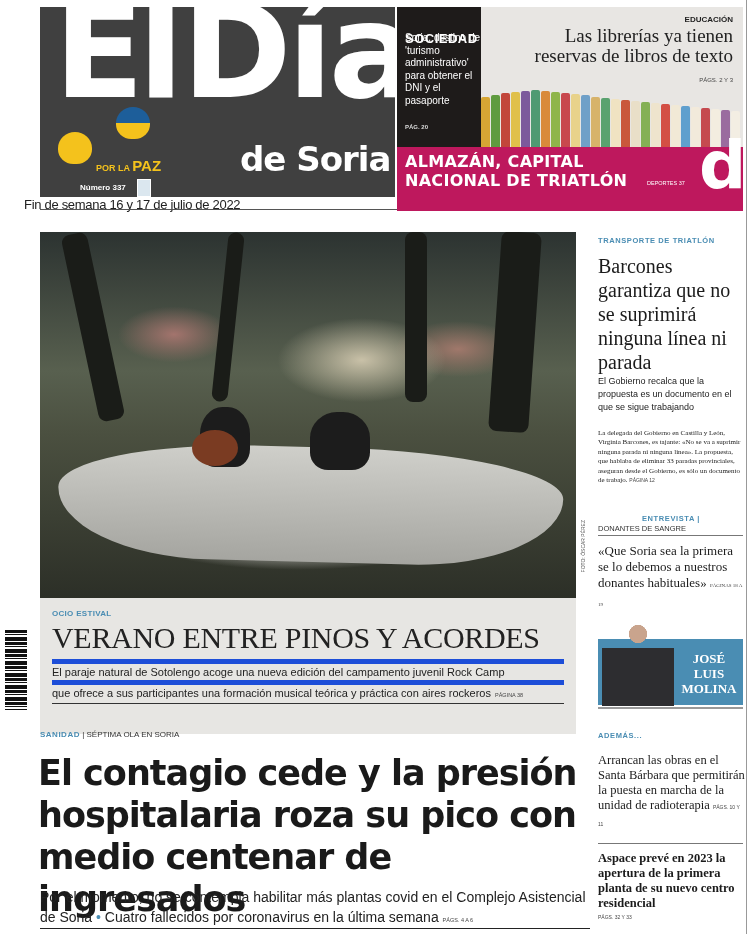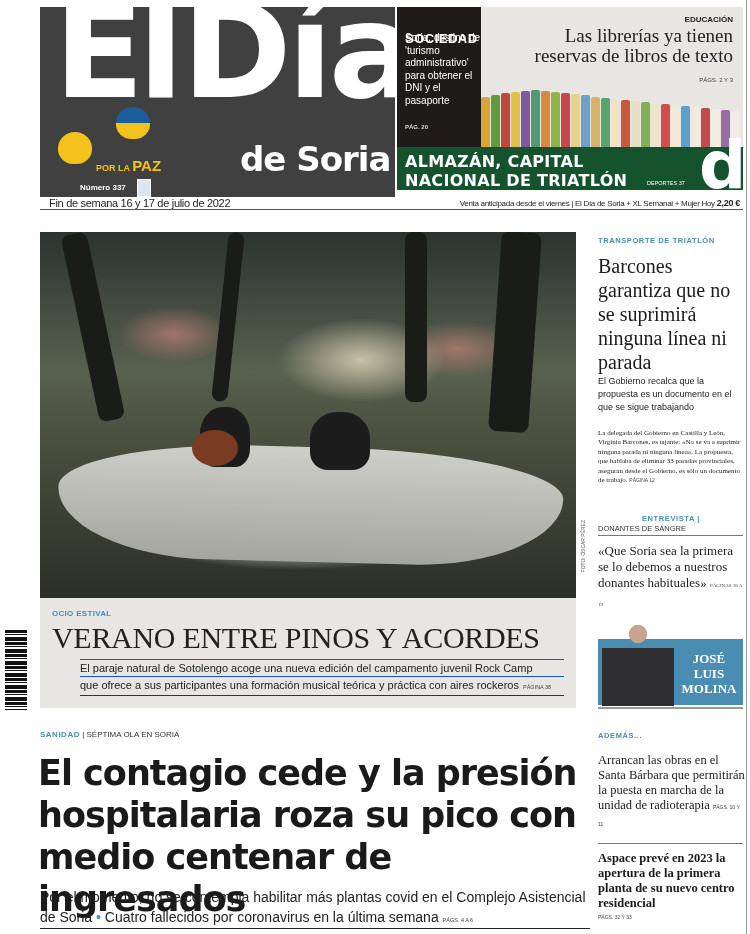--- a/index.html
+++ b/index.html
@@ -12,65 +12,65 @@
   #logo-dia { left:142px; top:-22px; font-family:"DejaVu Sans", sans-serif; font-weight:bold; font-size:132px; color:#fff; letter-spacing:-4px; line-height:1; }
   #logo-sub { left:200px; top:135px; font-family:"DejaVu Sans", sans-serif; font-weight:bold; font-size:34px; color:#fff; letter-spacing:-1px; line-height:1; }
   .hand { width:34px; height:32px; border-radius:50% 50% 45% 45%; }
   #hand-left { left:18px; top:125px; background:#f4c21c; }
   #hand-right { left:76px; top:100px; background:linear-gradient(#1d5e9a 50%, #f4c21c 50%); }
   #paz-text { left:56px; top:150px; font-size:9px; color:#f4c21c; font-weight:bold; }
   #paz-text b { font-size:15px; }
   #issue-num { left:40px; top:176px; font-size:8px; color:#fff; font-weight:bold; }
   #crest { left:97px; top:172px; width:12px; height:16px; border:1px solid #fff; background:#dbe7ef; }
 
-  #date-line { left:49px; top:197px; font-size:11px; color:#222; letter-spacing:-0.3px; }
+  #date-line { left:24px; top:197px; font-size:13px; color:#222; letter-spacing:-0.3px; }
   #price-line { left:400px; top:198px; width:340px; text-align:right; font-size:8px; color:#222; letter-spacing:-0.3px; }
   #price-line b { font-size:9px; }
   #rule-top { left:40px; top:209px; width:703px; height:1px; background:#555; }
 
   
   #sociedad-box { left:397px; top:7px; width:84px; height:140px; background:#1e1b1a; }
   #sociedad-kicker { left:8px; top:24px; font-size:13px; font-weight:bold; color:#fff; letter-spacing:0.5px; }
   #sociedad-headline { left:8px; top:25px; width:76px; font-size:10px; line-height:12.5px; color:#fff; }
   #sociedad-page { left:8px; top:117px; font-size:6px; color:#ddd; font-weight:bold; }
 
   
   #edu-box { left:481px; top:7px; width:262px; height:156px; background:#e8e6e3; overflow:hidden; }
   #edu-kicker { right:10px; top:8px; font-size:8px; font-weight:bold; color:#222; }
   #edu-headline { right:10px; top:19px; text-align:right; font-family:"Liberation Serif", serif; font-size:19px; line-height:20px; color:#222; }
   #edu-page { right:10px; top:70px; font-size:6px; color:#444; }
   #books { left:0; top:62px; width:262px; height:78px; }
   .book { position:absolute; bottom:0; width:9px; border-radius:2px 2px 0 0; }
 
   
-  #almazan-box { left:397px; top:147px; width:346px; height:43px; background:#14532d; }
+  #almazan-box { left:397px; top:147px; width:346px; height:64px; background:#be185d; }
   #almazan-headline { left:8px; top:5px; font-family:"DejaVu Sans", sans-serif; font-weight:bold; font-size:16px; line-height:19px; color:#fff; letter-spacing:0.3px; }
   #almazan-page { left:250px; top:33px; font-size:5.5px; color:#fff; }
   #deportes-logo { left:302px; top:-14px; font-family:"DejaVu Sans", sans-serif; font-weight:bold; font-size:66px; color:#fff; line-height:1; }
 
   
   #photo { left:40px; top:232px; width:536px; height:366px; background:
       radial-gradient(ellipse 240px 60px at 48% 80%, #b9b9b4 0%, #9e9e98 45%, transparent 75%),
       radial-gradient(ellipse 120px 60px at 60% 35%, #c9c1a8 0%, transparent 70%),
       radial-gradient(ellipse 80px 40px at 25% 28%, #a3746d 0%, transparent 70%),
       radial-gradient(ellipse 90px 40px at 78% 32%, #a0786b 0%, transparent 70%),
       linear-gradient(180deg, #2c3331 0%, #58604f 38%, #4b5040 55%, #2c2f27 100%);
       overflow:hidden; }
   .trunk { position:absolute; background:#1a1c18; border-radius:8px; }
   #boat { left:18px; top:215px; width:505px; height:115px; background:linear-gradient(180deg,#cfcfca,#a5a5a0); border-radius:40% 45% 30% 30% / 40% 40% 60% 60%; transform:rotate(1.5deg); }
   .kid { position:absolute; background:#1c1c1c; border-radius:45% 45% 30% 30%; }
   #guitar { left:152px; top:198px; width:46px; height:36px; background:#7a3b22; border-radius:50%; }
   #photo-credit { left:580px; top:520px; writing-mode:vertical-rl; transform:rotate(180deg); font-size:5px; color:#555; }
 
   
-  #ocio-box { left:40px; top:598px; width:536px; height:110px; background:#e7e6e3; }
+  #ocio-box { left:40px; top:598px; width:536px; height:136px; background:#e7e6e3; }
   #ocio-kicker { left:12px; top:11px; font-size:8px; font-weight:bold; color:#4a8db3; letter-spacing:0.3px; }
   #ocio-headline { left:12px; top:24px; font-family:"Liberation Serif", serif; font-size:30px; line-height:32px; color:#222; letter-spacing:-0.3px; white-space:nowrap; }
   #ocio-text { left:12px; top:61px; width:512px; font-size:11px; line-height:16px; color:#222; }
-  .rule-line { border-top:1px solid #1d4ed8;margin-left:28px; }
+  .rule-line { border-top:5px solid #1d4ed8; }
   #ocio-page { font-size:5.5px; color:#444; margin-left:4px; }
 
   #barcode { left:5px; top:630px; width:22px; height:80px; background:repeating-linear-gradient(180deg,#111 0 3px,#fff 3px 4px,#111 4px 5px,#fff 5px 7px,#111 7px 11px,#fff 11px 12px); }
 
   
   #sanidad-kicker { left:40px; top:730px; font-size:8px; color:#333; }
   #sanidad-kicker b { color:#4a8db3; letter-spacing:0.5px; }
   #sanidad-headline { left:38px; top:752px; width:560px; font-family:"DejaVu Sans", sans-serif; font-weight:bold; font-size:35px; line-height:42px; color:#1a1a1a; letter-spacing:-1px; }
   #sanidad-summary { left:40px; top:887px; width:550px; font-size:14px; line-height:20px; color:#222; }
   #sanidad-summary .dot { color:#4a8db3; }

